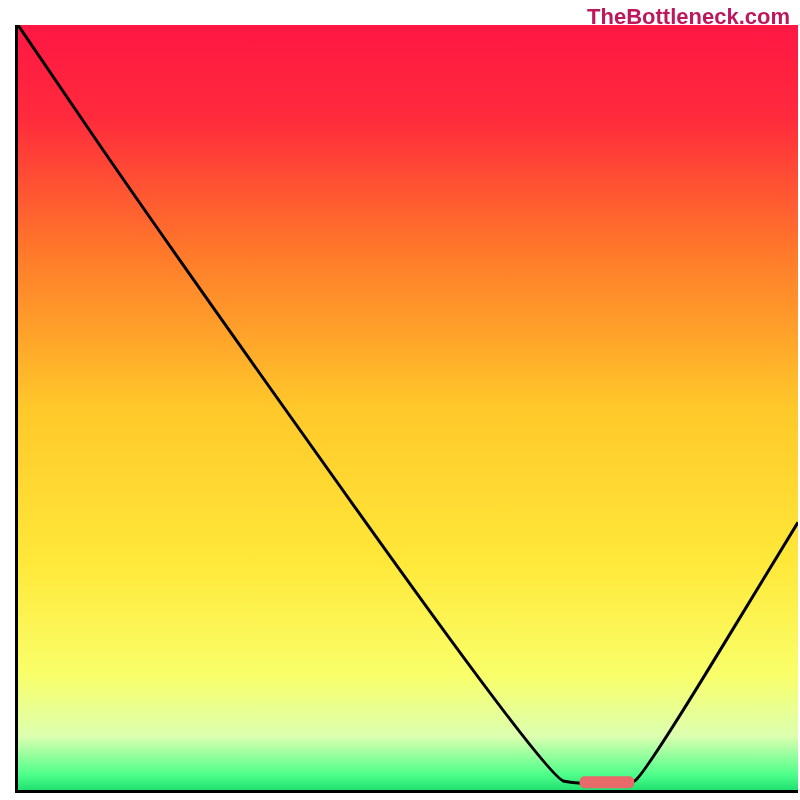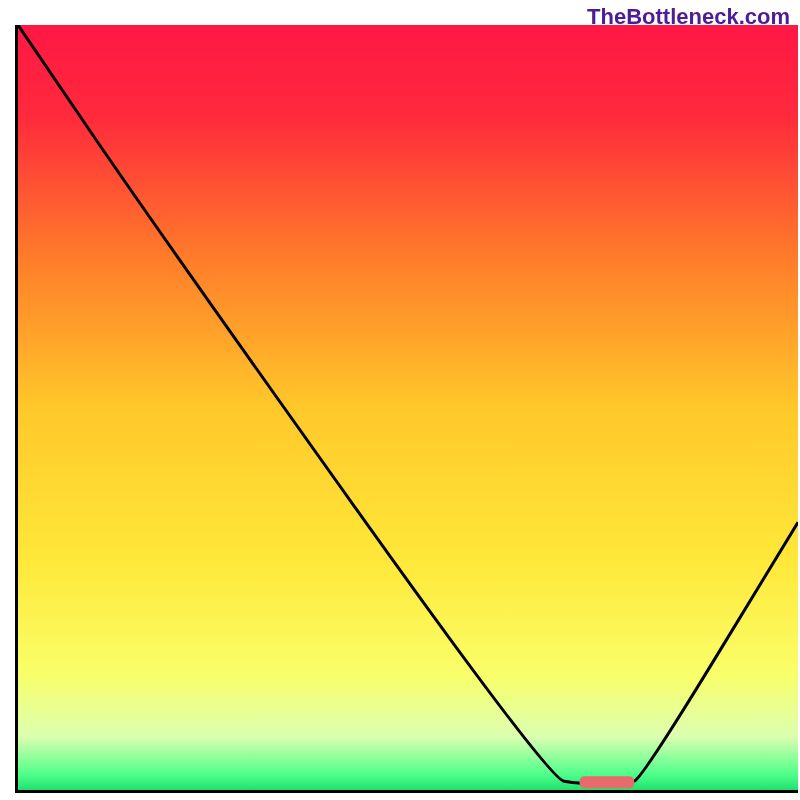--- a/index.html
+++ b/index.html
@@ -10,21 +10,21 @@
     position: relative;
     background: #ffffff;
     font-family: Arial, sans-serif;
   }
   .watermark {
     position: absolute;
     top: 4px;
     right: 10px;
     font-size: 22px;
     font-weight: bold;
-    color: #4c1d95;
+    color: #be185d;
     z-index: 10;
   }
   .plot-area {
     position: absolute;
     left: 15px;
     top: 25px;
     width: 780px;
     height: 765px;
     border-left: 3px solid #000;
     border-bottom: 3px solid #000;

